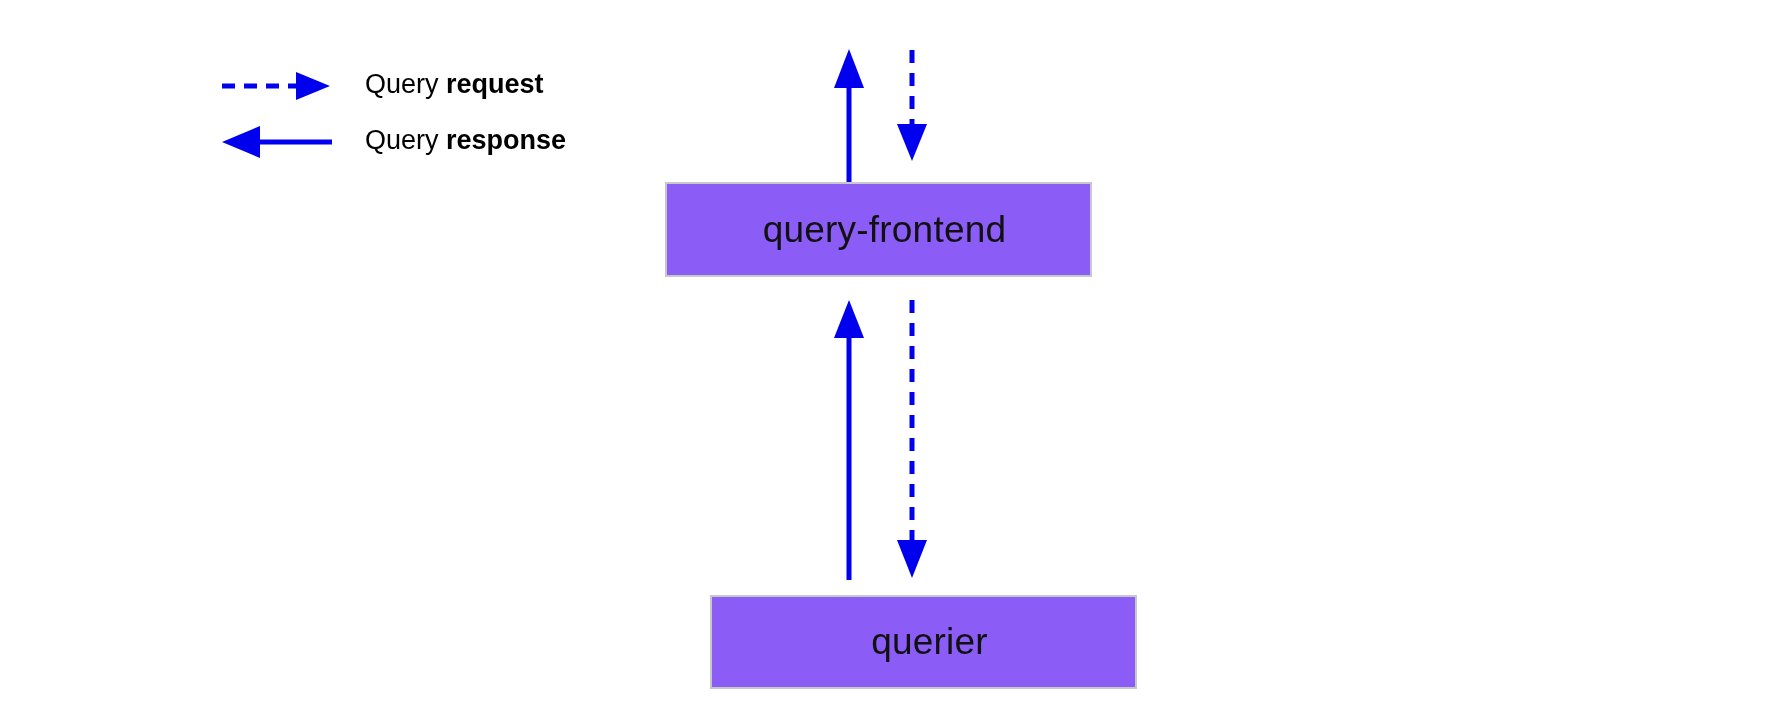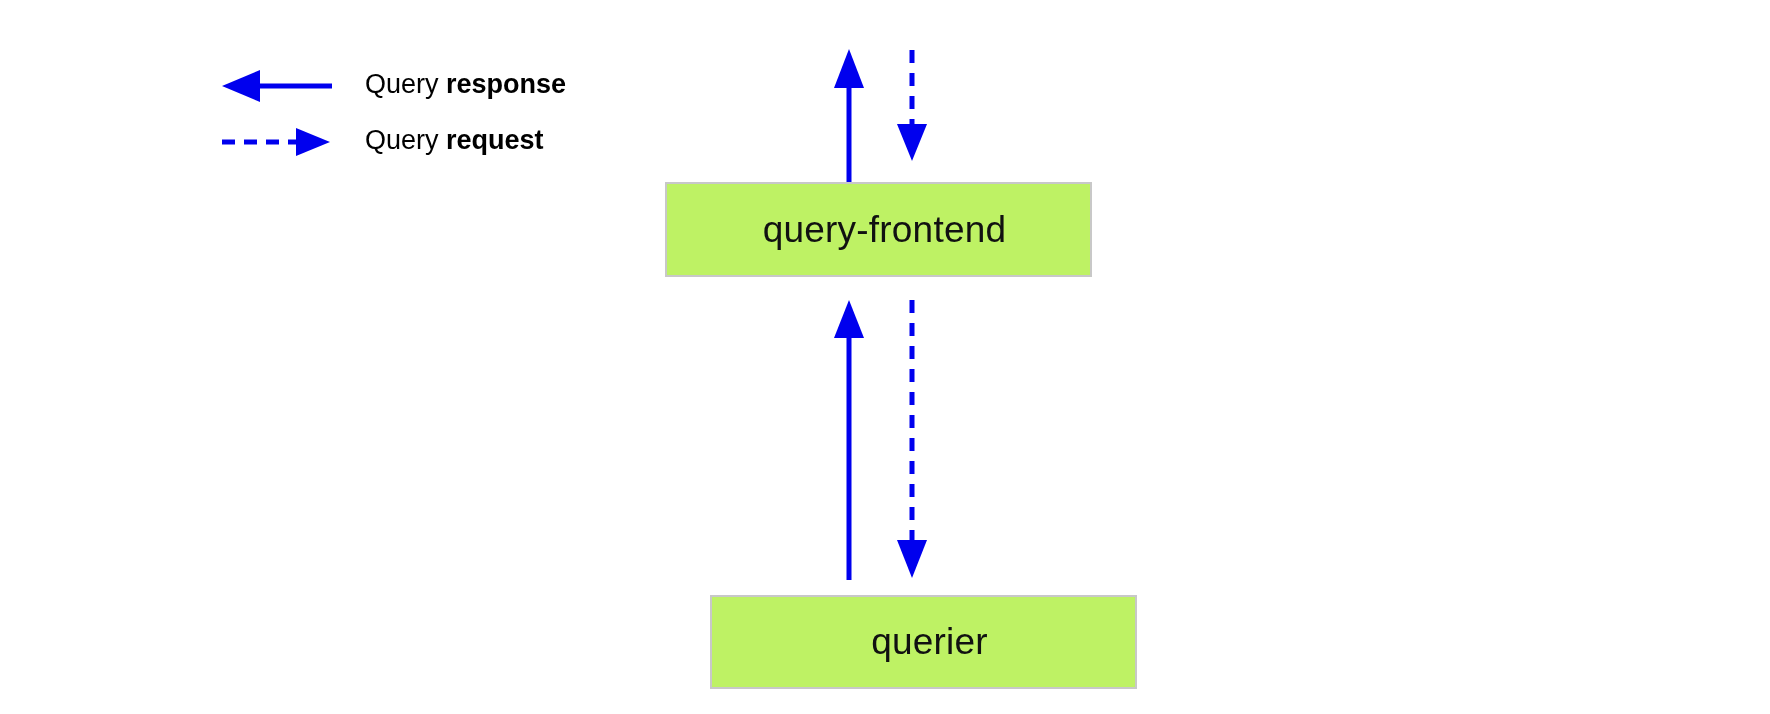--- a/index.html
+++ b/index.html
@@ -19,21 +19,21 @@
   .legend-text {
     position:absolute; left:143px; top:0; height:56px;
     line-height:56px; white-space:nowrap;
     font-size:27px; color:#000000; font-weight:400;
   }
   .legend-text .strong { font-weight:700; }
 
   
   .node {
     position:absolute;
-    background:#bef264;
+    background:#8b5cf6;
     border:2px solid #c8c8c8;
     box-sizing:border-box;
     display:flex; align-items:center; justify-content:center;
     font-size:37px; color:#111111; font-weight:400;
     letter-spacing:0.2px;
     padding-left:12px;
   }
   #node-query-frontend { left:665px; top:182px; width:427px; height:95px; }
   #node-querier        { left:665px; top:595px; width:427px; height:94px;margin-left:45px; }
 
@@ -43,38 +43,38 @@
 </head>
 <body>
 
 <div id="diagram-root">
 
   <div class="legend">
 
     <div class="legend-row">
       <div class="legend-glyph">
         <svg width="112" height="56" viewBox="0 0 112 56" xmlns="http://www.w3.org/2000/svg">
+          <line x1="0" y1="30" x2="78" y2="30" stroke="#0000ee" stroke-width="5" stroke-dasharray="13 9" stroke-linecap="butt"></line>
+          <polygon points="74,16 108,30 74,44" fill="#0000ee"></polygon>
+        </svg>
+      </div>
+      <div class="legend-text">
+        <span>Query </span><span class="strong">request</span>
+      </div>
+    </div>
+
+    <div class="legend-row">
+      <div class="legend-glyph">
+        <svg width="112" height="56" viewBox="0 0 112 56" xmlns="http://www.w3.org/2000/svg">
           <line x1="34" y1="30" x2="110" y2="30" stroke="#0000ee" stroke-width="5" stroke-linecap="butt"></line>
           <polygon points="38,14 38,46 0,30" fill="#0000ee"></polygon>
         </svg>
       </div>
       <div class="legend-text">
         <span>Query </span><span class="strong">response</span>
-      </div>
-    </div>
-
-    <div class="legend-row">
-      <div class="legend-glyph">
-        <svg width="112" height="56" viewBox="0 0 112 56" xmlns="http://www.w3.org/2000/svg">
-          <line x1="0" y1="30" x2="78" y2="30" stroke="#0000ee" stroke-width="5" stroke-dasharray="13 9" stroke-linecap="butt"></line>
-          <polygon points="74,16 108,30 74,44" fill="#0000ee"></polygon>
-        </svg>
-      </div>
-      <div class="legend-text">
-        <span>Query </span><span class="strong">request</span>
       </div>
     </div>
 
   </div>
 
   <svg class="edge-layer" viewBox="0 0 1770 714" xmlns="http://www.w3.org/2000/svg">
 
     <g>
       <line x1="849" y1="182" x2="849" y2="76" stroke="#0000ee" stroke-width="5" stroke-linecap="butt"></line>
       <polygon points="849,49 864,88 834,88" fill="#0000ee"></polygon>

